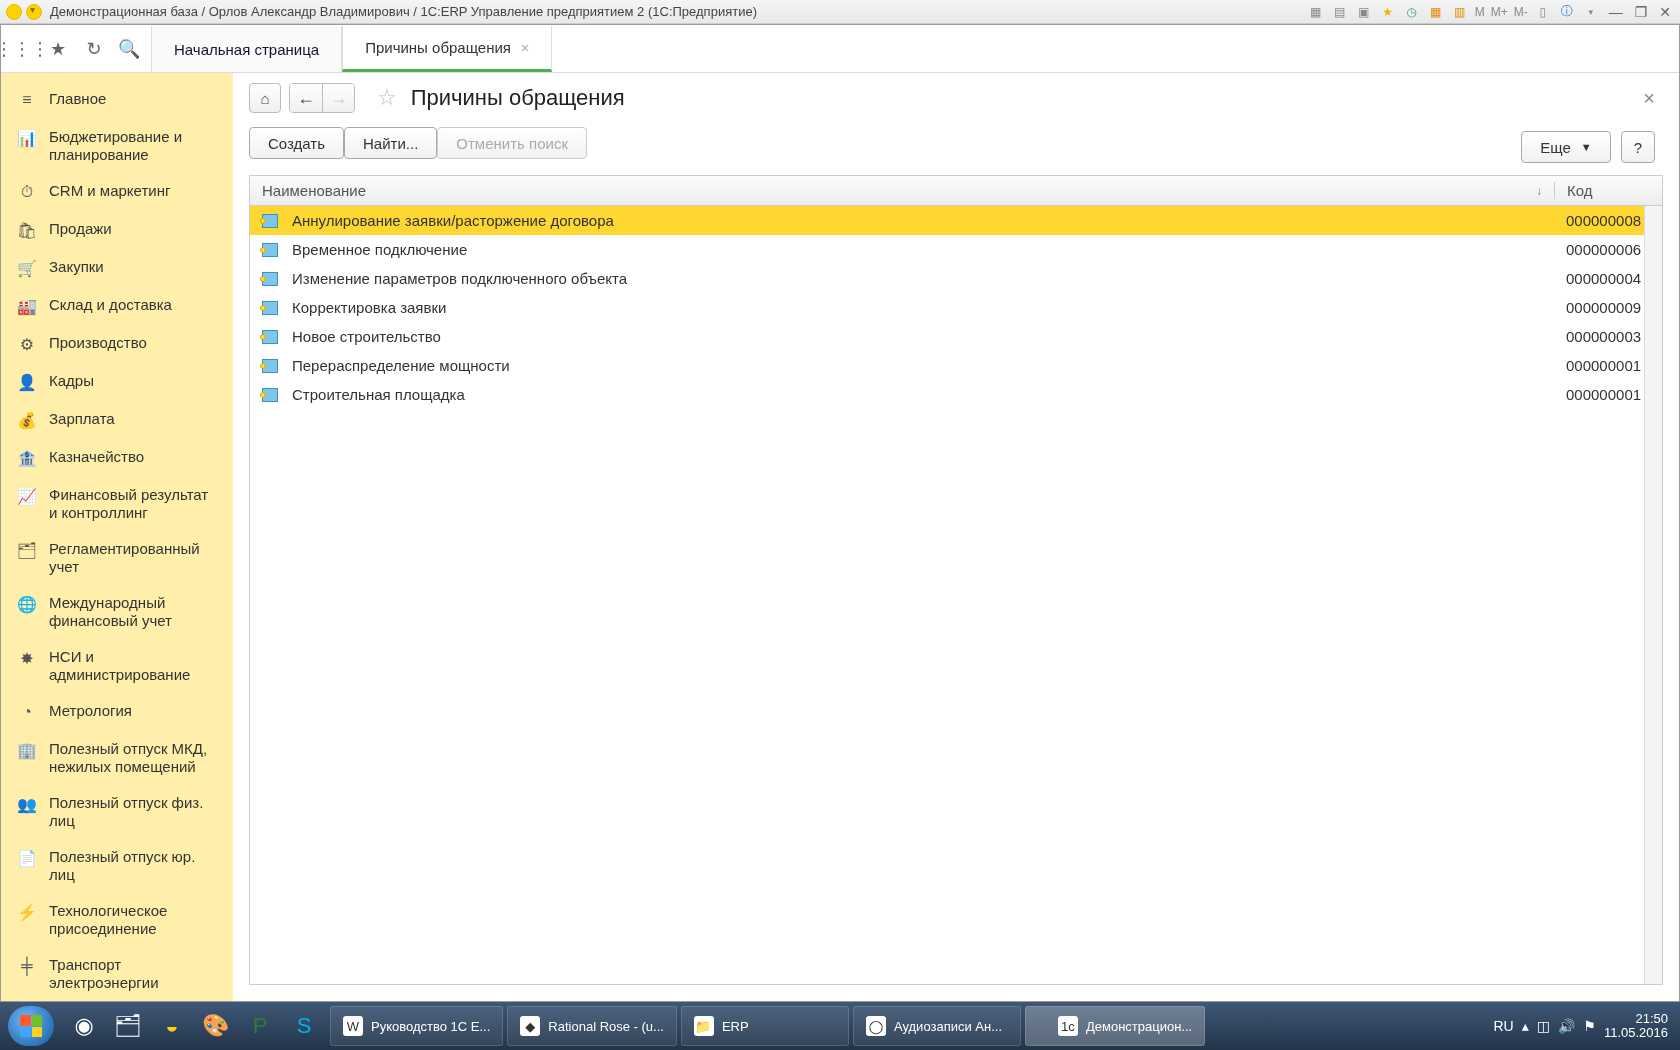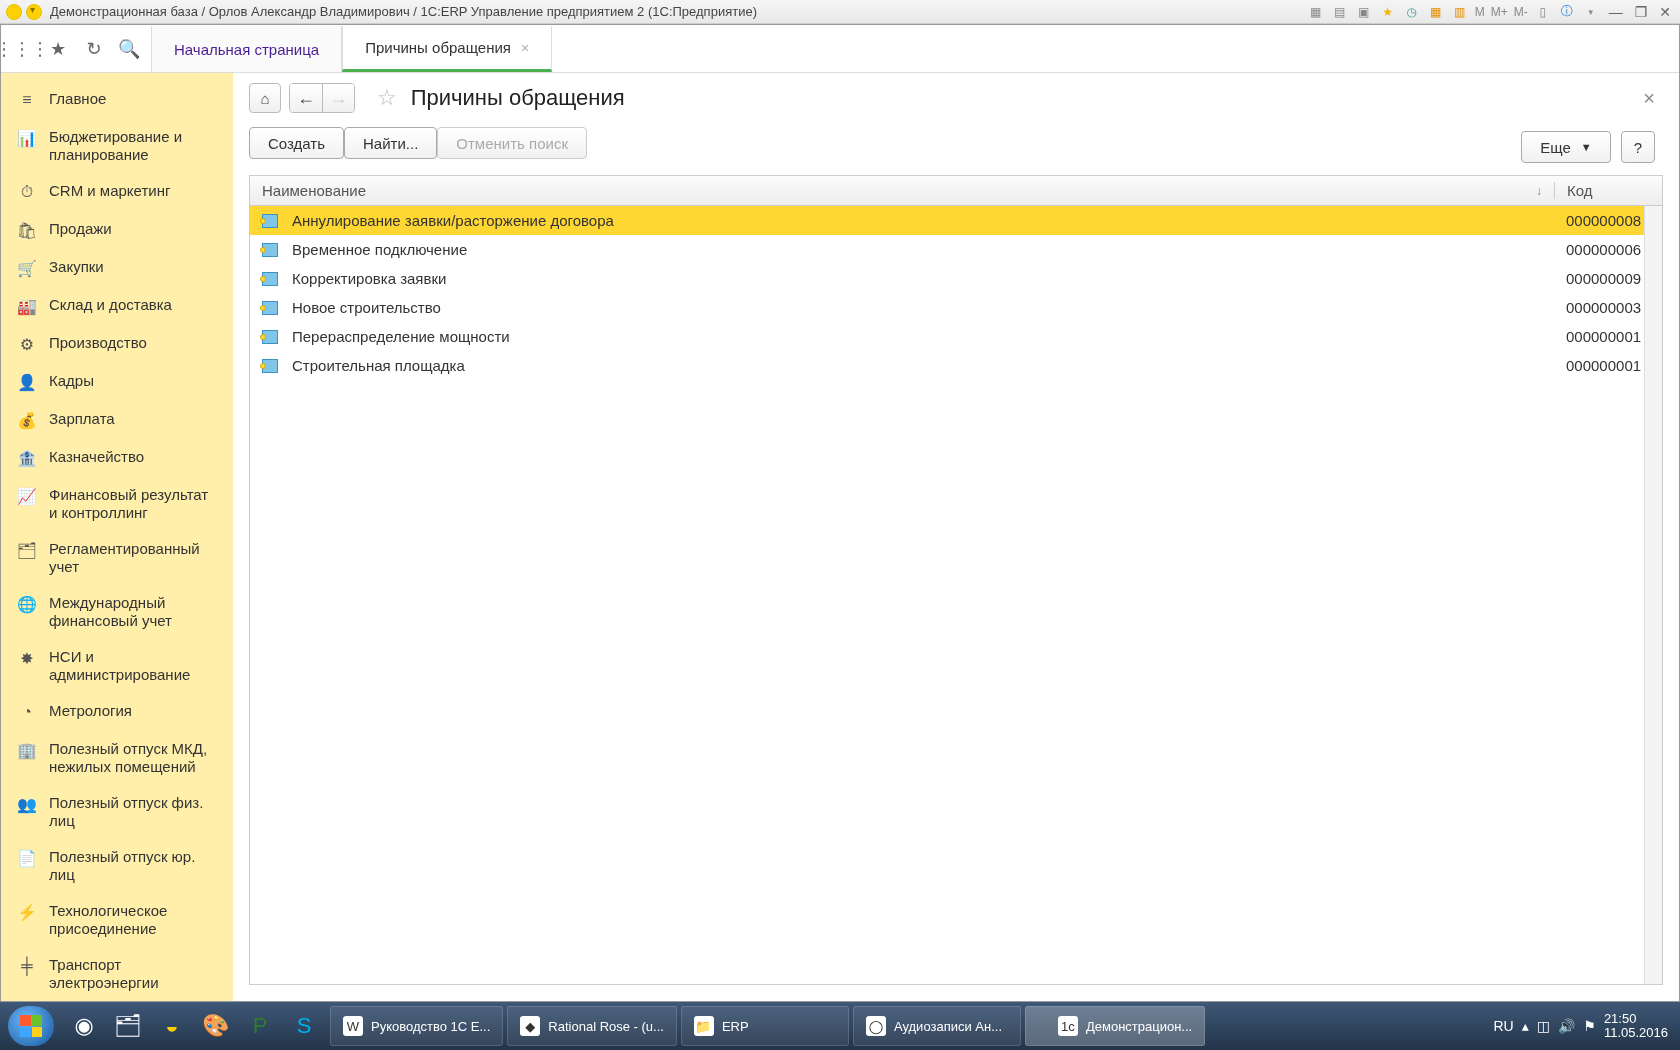--- a/index.html
+++ b/index.html
@@ -10,21 +10,21 @@
 .titlebar .dd::after{content:"▾";position:absolute;left:3px;top:-1px;font-size:10px;color:#8a7000;}
 .titlebar .right{ margin-left:auto; display:flex; gap:6px; align-items:center;}
 .titlebar .tbi{ width:18px;height:18px; display:inline-flex;align-items:center;justify-content:center;font-size:12px;color:#888;border:0;}
 .titlebar .mtxt{ font-size:12px;color:#888; }
 .titlebar .win{ font-size:14px;color:#666; padding:0 3px;}
 .app { position:absolute; top:24px; left:0; right:0; bottom:48px; background:#fff; border:1px solid #9a9a9a;}
 .toolbar{ height:48px; background:#fff; border-bottom:1px solid #ddd; display:flex; align-items:stretch;}
 .toolbtns{ display:flex; align-items:center; padding:0 10px; gap:14px; color:#666;}
 .toolbtns .tbtn{ width:22px;height:22px; display:flex;align-items:center;justify-content:center; font-size:18px; cursor:pointer;}
 .tabs{ display:flex; align-items:flex-end; height:100%;}
-.tab{ padding:0 22px; height:46px; display:flex; align-items:center; color:#4c1d95; font-size:15px; border-right:1px solid #ddd; border-left:1px solid #ddd; position:relative; cursor:pointer; background:#fafafa;}
+.tab{ padding:0 22px; height:46px; display:flex; align-items:center; color:#0f172a; font-size:15px; border-right:1px solid #ddd; border-left:1px solid #ddd; position:relative; cursor:pointer; background:#fafafa;}
 .tab.active{ background:#fff; border-bottom:3px solid #4caf50; color:#333;}
 .tab .close{ margin-left:10px; color:#aaa; font-size:14px;}
 .body{ position:absolute; top:48px; left:0; right:0; bottom:0; display:flex;}
 .sidebar{ width:232px; background:#ffefab; padding:8px 0; overflow:auto;}
 .nav-item{ display:flex; align-items:flex-start; padding:9px 16px; color:#333; font-size:15px; gap:12px; cursor:pointer;}
 .nav-item .ni{ width:20px;height:20px; flex-shrink:0; color:#555; display:flex; align-items:center; justify-content:center; font-size:16px;}
 .nav-item .lbl{ line-height:18px;}
 .main{ flex:1; background:#fff; display:flex; flex-direction:column; position:relative;}
 .pagehead{ padding:10px 16px 6px 16px; display:flex; align-items:center; gap:8px;}
 .navbtn{ width:32px;height:30px; border:1px solid #bbb; border-radius:4px; background:linear-gradient(#fff,#f0f0f0); display:flex;align-items:center;justify-content:center; font-size:15px; color:#444; cursor:pointer;}
@@ -56,21 +56,21 @@
 .taskbar{ position:absolute; left:0; right:0; bottom:0; height:48px; background:linear-gradient(#3f5877,#223449); display:flex; align-items:center; padding:0 8px; color:#fff; font-size:13px;}
 .start{ width:46px;height:40px; border-radius:40px; background:radial-gradient(circle at 40% 35%, #6fb8ff, #12589a); display:flex;align-items:center;justify-content:center; margin-right:8px; cursor:pointer;}
 .start .flag{ width:22px;height:22px; display:grid; grid-template-columns:1fr 1fr; grid-template-rows:1fr 1fr; gap:1px;}
 .start .flag span:nth-child(1){background:#ff5b2e;} .start .flag span:nth-child(2){background:#6bc22a;} .start .flag span:nth-child(3){background:#3fa6ff;} .start .flag span:nth-child(4){background:#ffd21a;}
 .tb-ico{ width:44px; height:40px; display:flex; align-items:center; justify-content:center; font-size:22px; cursor:pointer;}
 .tb-task{ height:40px; min-width:168px; padding:0 12px; display:flex; align-items:center; gap:8px; background:rgba(255,255,255,0.08); border:1px solid rgba(255,255,255,0.15); border-radius:3px; margin-left:4px; cursor:pointer;}
 .tb-task.active{ background:rgba(255,255,255,0.25);padding-left:32px;}
 .tb-task .ticn{ width:20px;height:20px; background:#fff; border-radius:3px; display:flex;align-items:center;justify-content:center; font-size:13px; color:#333;}
 .tray{ margin-left:auto; display:flex; align-items:center; gap:8px; padding-right:4px;}
 .tray .tri{ font-size:14px;}
-.tray .clock{ text-align:left; font-size:13px; line-height:14px;}
+.tray .clock{ text-align:right; font-size:13px; line-height:14px;}
 </style>
 </head>
 <body>
 
 <div class="titlebar">
   <span class="logo1c"></span>
   <span class="dd"></span>
   <span>Демонстрационная база / Орлов Александр Владимирович / 1С:ERP Управление предприятием 2  (1С:Предприятие)</span>
   <div class="right">
     <span class="tbi">▦</span>
@@ -247,20 +247,27 @@
             <div class="row">
               <div class="c1">
                 <span class="rowicon"></span>
                 <span>Временное подключение</span>
               </div>
               <div class="c2">000000006</div>
             </div>
             <div class="row">
               <div class="c1">
                 <span class="rowicon"></span>
+                <span>Изменение параметров подключенного объекта</span>
+              </div>
+              <div class="c2">000000004</div>
+            </div>
+            <div class="row">
+              <div class="c1">
+                <span class="rowicon"></span>
                 <span>Корректировка заявки</span>
               </div>
               <div class="c2">000000009</div>
             </div>
             <div class="row">
               <div class="c1">
                 <span class="rowicon"></span>
                 <span>Новое строительство</span>
               </div>
               <div class="c2">000000003</div>

